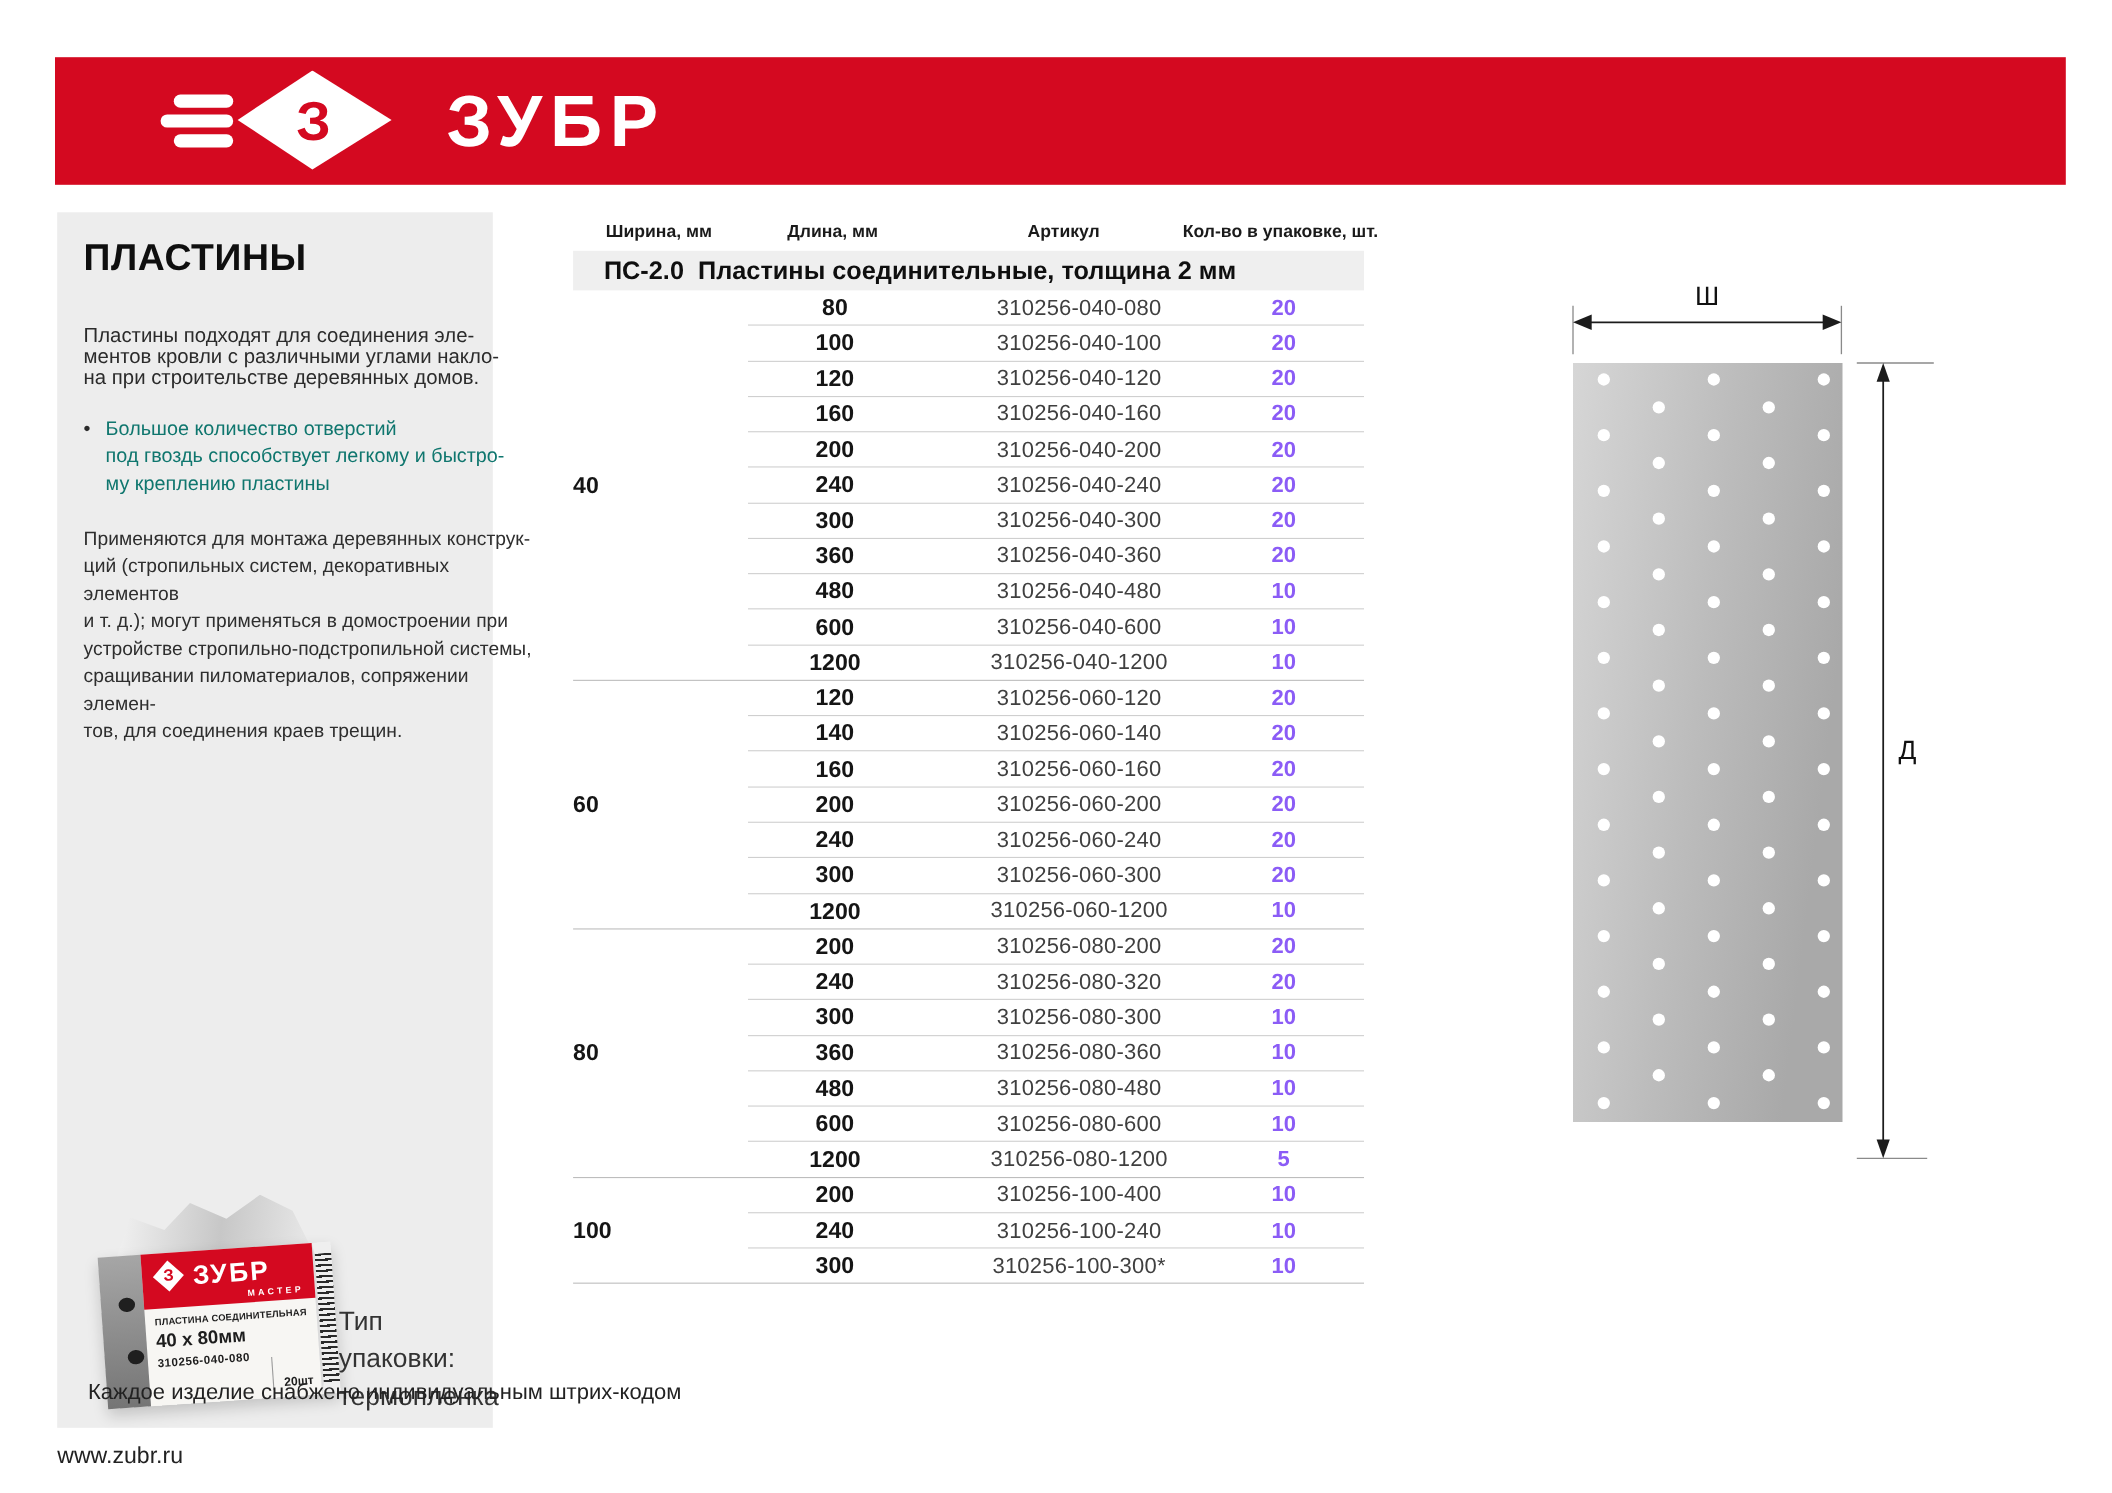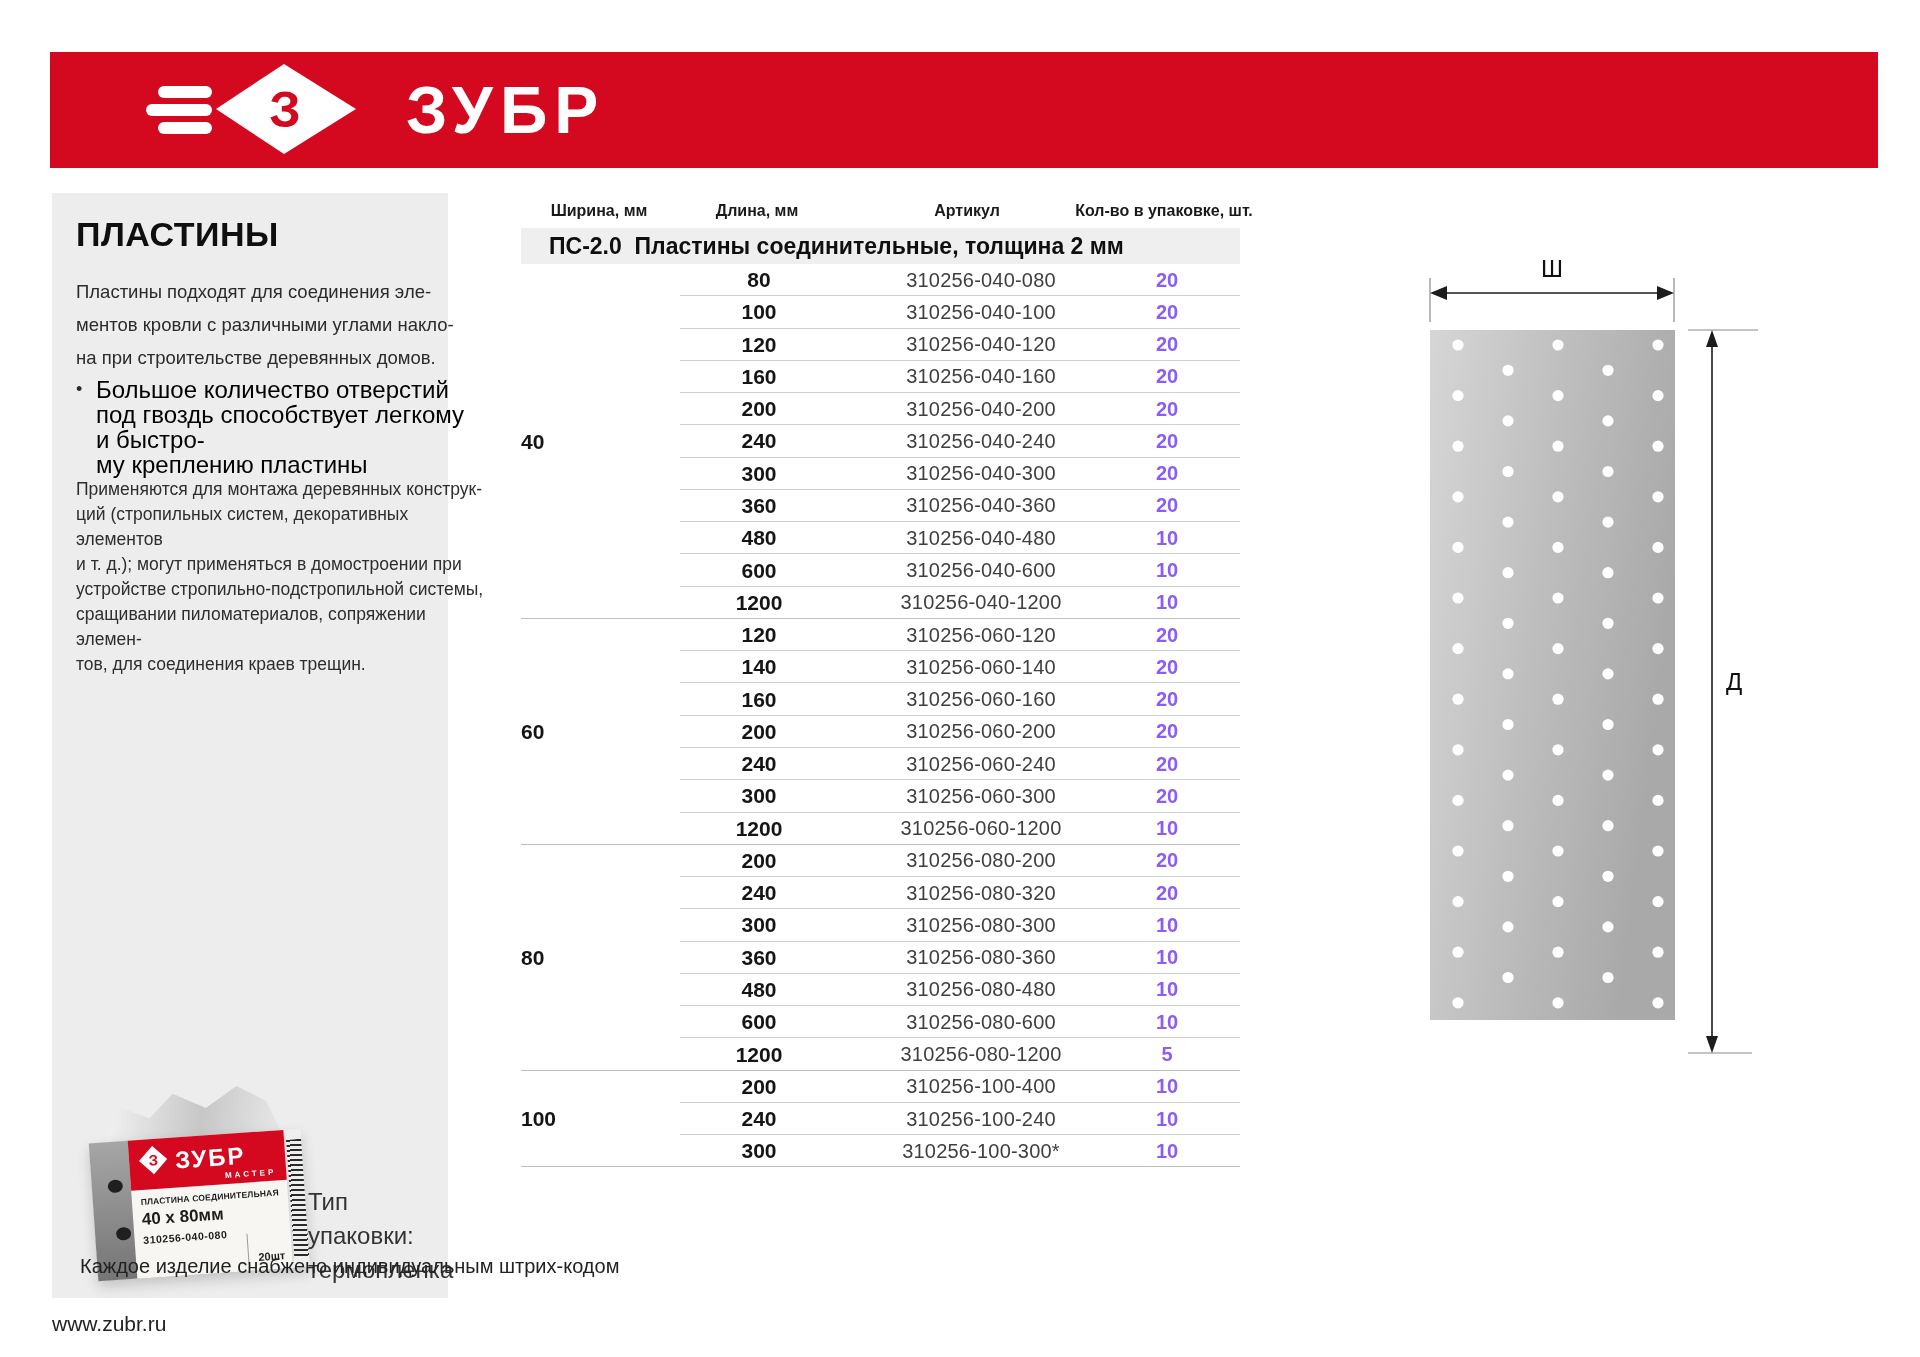--- a/index.html
+++ b/index.html
@@ -7,22 +7,22 @@
         font-family:"Liberation Sans","DejaVu Sans",sans-serif;color:#111;}
 
   
   .banner{position:absolute;left:50px;top:52px;width:1828px;height:116px;background:#d40920;
           display:flex;align-items:center;padding-left:92px;box-sizing:border-box;}
   .logo-text{color:#fff;font-size:66px;font-weight:800;letter-spacing:7px;margin-left:44px;line-height:1;}
 
   
   .sidebar{position:absolute;left:52px;top:193px;width:396px;height:1105px;background:#ededed;}
   .sb-title{position:absolute;left:24px;top:22px;font-size:34px;font-weight:800;color:#0f0f0f;letter-spacing:.5px;}
-  .sb-intro{position:absolute;left:24px;top:82px;width:400px;font-size:18.5px;line-height:33px;color:#2b2b2b;white-space:pre-line;}
-  .sb-bullet{position:absolute;left:44px;top:184px;width:380px;font-size:24px;line-height:25px;color:#000000;white-space:pre-line;}
+  .sb-intro{position:absolute;left:24px;top:102px;width:400px;font-size:18.5px;line-height:19px;color:#2b2b2b;white-space:pre-line;}
+  .sb-bullet{position:absolute;left:44px;top:184px;width:380px;font-size:18px;line-height:25px;color:#0f766e;white-space:pre-line;}
   .sb-bullet::before{content:"\2022";position:absolute;left:-20px;top:0;font-size:18px;color:#2b2b2b;}
   .sb-desc{position:absolute;left:24px;top:284px;width:410px;font-size:17.5px;line-height:25px;color:#2e2e2e;white-space:pre-line;}
   .pkg-type{position:absolute;left:256px;top:992px;font-size:24px;line-height:34px;color:#333;white-space:pre-line;}
   .sb-note{position:absolute;left:28px;top:1062px;font-size:20px;color:#222;white-space:nowrap;}
 
   
   .pkg{position:absolute;left:40px;top:893px;width:212px;height:200px;transform:rotate(-4deg);}
   .pkg-top{position:absolute;left:16px;top:2px;width:178px;height:52px;
            background:linear-gradient(100deg,#f4f4f4,#c7c7c7 55%,#e8e8e8);
            clip-path:polygon(0 100%,9% 26%,26% 52%,40% 8%,58% 40%,76% 2%,92% 34%,100% 100%);}

